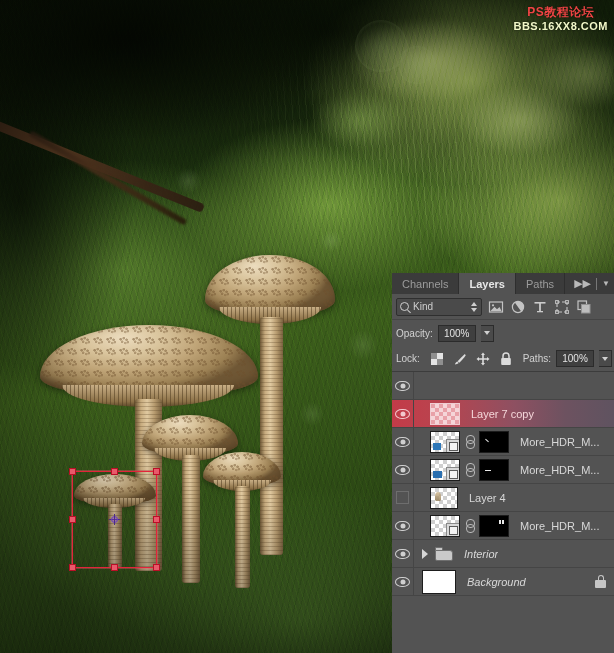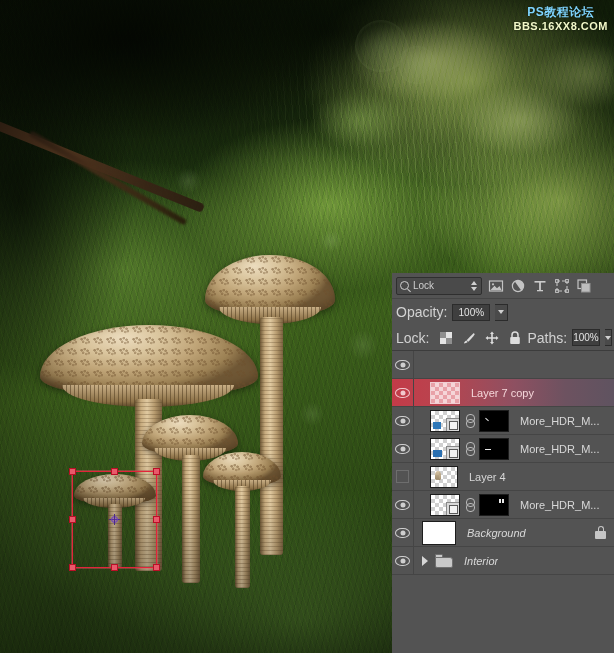--- a/index.html
+++ b/index.html
@@ -165,21 +165,21 @@
   
   #watermark {
     position: absolute;
     right: 6px; top: 6px;
     text-align: center;
     line-height: 1.15;
     pointer-events: none;
   }
   #watermark .wm1 {
     font-size: 12px; font-weight: bold;
-    color: #7dd3fc;
+    color: #ef4444;
     text-shadow: 0 0 2px rgba(0,0,0,.6);
     letter-spacing: .5px;
   }
   #watermark .wm2 {
     font-size: 11px; font-weight: bold;
     color: #f2f8c8;
     text-shadow: 0 0 2px rgba(0,0,0,.6);
     letter-spacing: .5px;
   }
 
@@ -270,21 +270,21 @@
   .blend-select {
     width: 130px; height: 18px;
     background: #4a4a4a;
     border: 1px solid #2f2f2f;
     border-radius: 2px;
     display: flex; align-items: center;
     padding: 0 3px;
     color: #dcdcdc; font-size: 10px;
   }
   .blend-select .lbl { flex: 1; }
-  .field-label { font-size: 14px; color: #d2d2d2; white-space: nowrap; text-align: center; }
+  .field-label { font-size: 10px; color: #d2d2d2; white-space: nowrap; text-align: center; }
   .num-field {
     width: 38px; height: 17px;
     background: #3f3f3f;
     border: 1px solid #2b2b2b;
     color: #e3e3e3;
     font-size: 10px;
     display:flex; align-items:center; justify-content:center;
   }
   .num-arrow {
     width: 13px; height: 17px;
@@ -545,25 +545,36 @@
   </div>
 
   <div id="watermark">
     <div class="wm1">PS教程论坛</div>
     <div class="wm2">BBS.16XX8.COM</div>
   </div>
 </div>
 
 <div id="layers-panel">
 
+  <div class="tab-bar">
+    <div class="tab">Channels</div>
+    <div class="tab active">Layers</div>
+    <div class="tab">Paths</div>
+    <div class="spacer"></div>
+    <div class="tab-collapse">
+      <span style="color:#b9b9b9;font-size:11px;">▶▶</span>
+      <span class="bar"></span>
+      <span style="font-size:8px;color:#b9b9b9;">▼</span>
+    </div>
+  </div>
 
   <div class="filter-row">
     <div class="kind-select">
       <span class="mag"></span>
-      <span class="lbl">Lock</span>
+      <span class="lbl">Kind</span>
       <span class="stepper"></span>
     </div>
 
     <svg class="ficon" viewBox="0 0 16 16">
       <rect x="1.5" y="3" width="13" height="10" fill="none" stroke="#d0d0d0" stroke-width="1.2"></rect>
       <circle cx="5" cy="6.3" r="1.1" fill="#d0d0d0"></circle>
       <path d="M2.5 12 L6.5 7.8 L9 10.3 L11.5 8 L13.5 12 Z" fill="#d0d0d0"></path>
     </svg>
 
     <svg class="ficon" viewBox="0 0 16 16">
@@ -705,38 +716,38 @@
         </span>
         <span class="layer-name">More_HDR_M...</span>
       </div>
     </div>
 
     <div class="layer-row">
       <div class="eye-cell">
         <div class="eye"></div>
       </div>
       <div class="row-body">
+        <span class="tri right"></span>
+        <span class="folder-ico">
+            <i class="f-tab"></i>
+            <i class="f-body"></i>
+          </span>
+        <span class="layer-name italic">Interior</span>
+      </div>
+    </div>
+
+    <div class="layer-row">
+      <div class="eye-cell">
+        <div class="eye"></div>
+      </div>
+      <div class="row-body">
         <span class="thumb white-thumb"></span>
         <span class="layer-name italic">Background</span>
         <span class="lock-badge">
           <i class="shackle"></i>
             <i class="body"></i>
         </span>
       </div>
     </div>
 
-    <div class="layer-row">
-      <div class="eye-cell">
-        <div class="eye"></div>
-      </div>
-      <div class="row-body">
-        <span class="tri right"></span>
-        <span class="folder-ico">
-            <i class="f-tab"></i>
-            <i class="f-body"></i>
-          </span>
-        <span class="layer-name italic">Interior</span>
-      </div>
-    </div>
-
     <div class="panel-filler" style="height:112px;"></div>
   </div>
 </div>
 
 </body></html>

